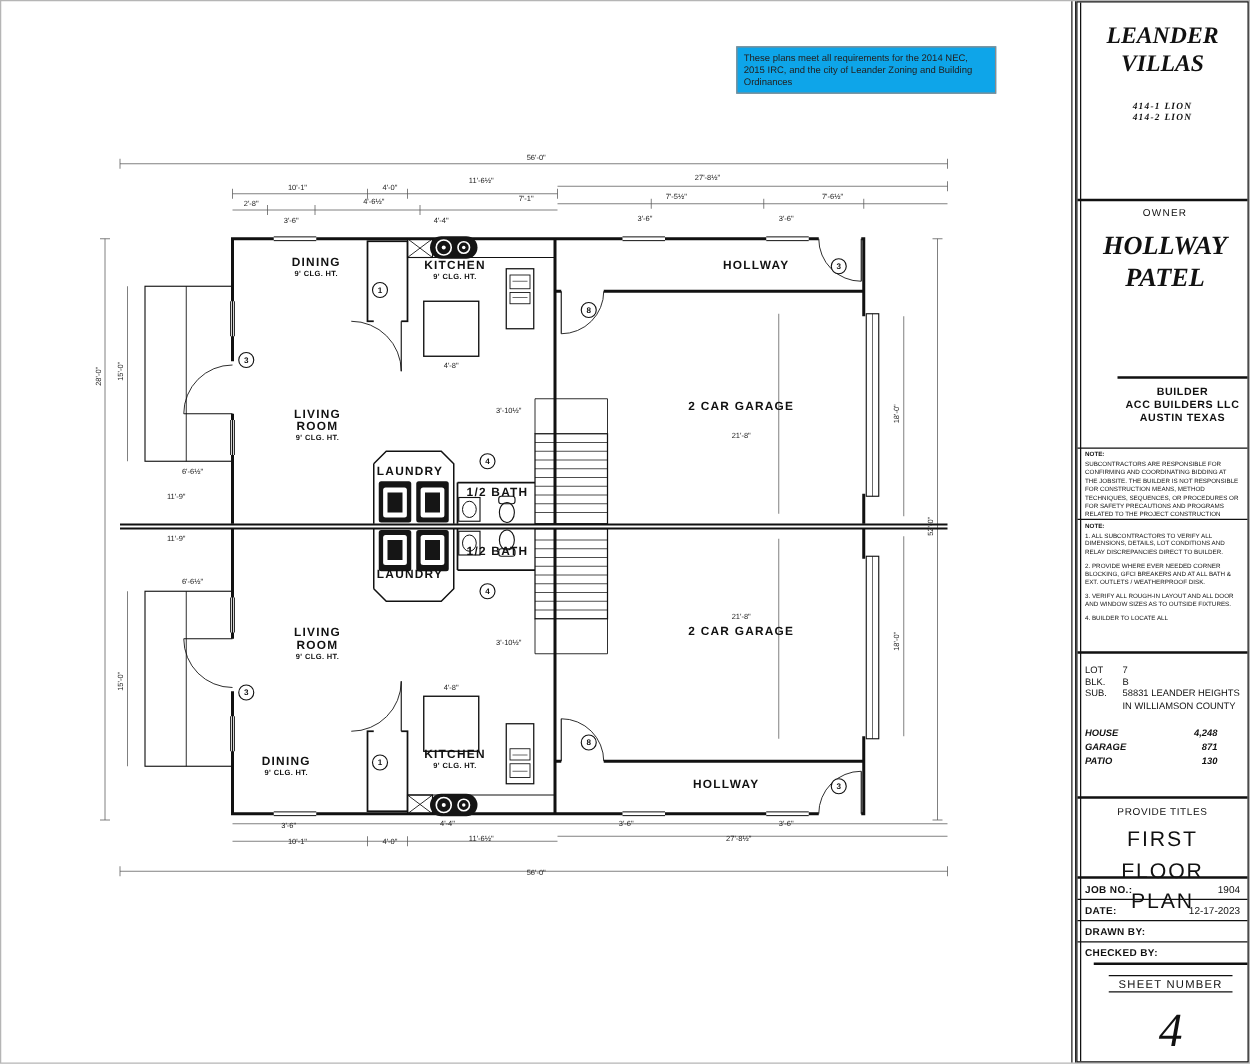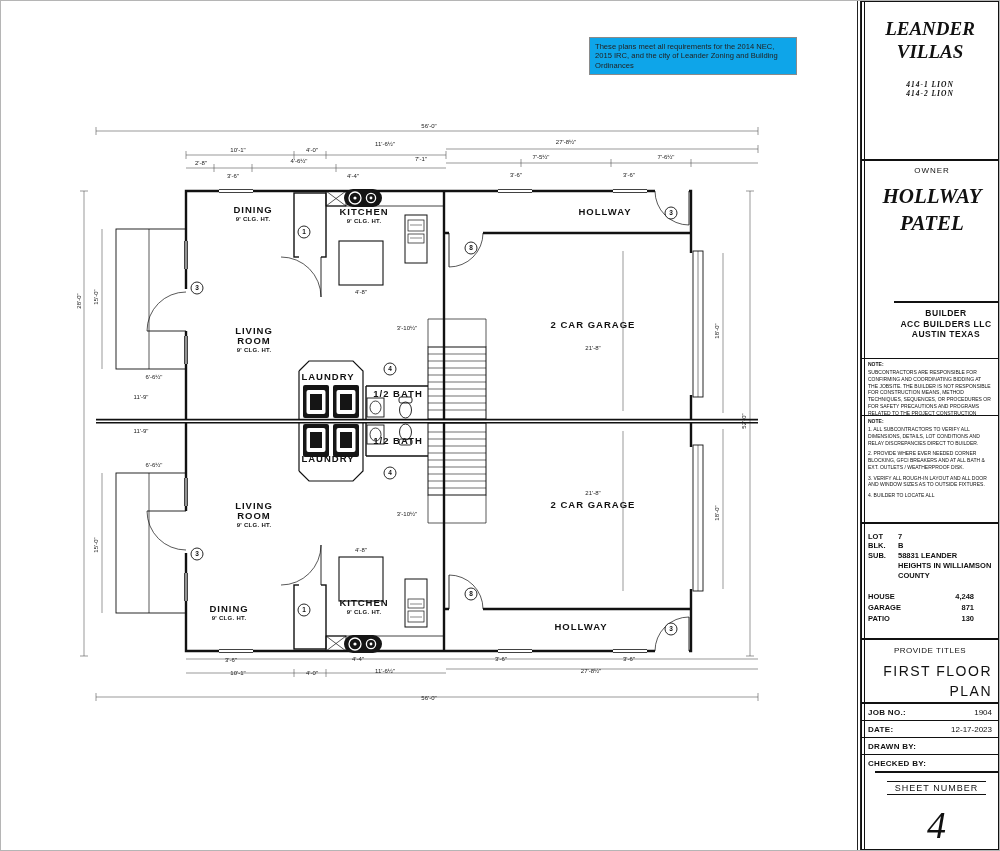--- a/index.html
+++ b/index.html
@@ -20,28 +20,28 @@
   .rule-thin{border-top:1px solid #111;}
   .proj-title{font-family:"Liberation Serif",serif;font-style:italic;font-weight:bold;font-size:19px;line-height:1.2;margin-top:14px;}
   .unit-line{font-family:"Liberation Serif",serif;font-style:italic;font-weight:bold;font-size:7.5px;letter-spacing:1px;}
   .units-wrap{margin-top:16px;}
   .small-caps-label{font-size:8px;letter-spacing:1px;margin-top:3px;}
   .owner-name{font-family:"Liberation Serif",serif;font-style:italic;font-weight:bold;font-size:21px;line-height:1.25;margin-top:8px;}
   .builder-line{font-size:8.5px;font-weight:bold;letter-spacing:.5px;line-height:1.25;}
   .note-tiny{font-size:5px;line-height:1.35;text-align:left;color:#111;}
   .note-tiny .nt-title{font-weight:bold;margin-bottom:1px;}
   .note-item{margin-bottom:4px;}
-  .lot-row{display:flex;font-size:7.5px;font-weight:bold;text-align:left;line-height:1.3;}
+  .lot-row{display:flex;font-size:7.5px;font-weight:normal;text-align:left;line-height:1.3;}
   .lot-row .lbl{width:30px;}
   .lot-row .val{flex:1;}
-  .area-row{display:flex;font-size:7.5px;font-weight:bold;text-align:left;line-height:1.45;}
+  .area-row{display:flex;font-size:7.5px;font-weight:bold;text-align:left;line-height:1.45;font-style:italic;}
   .area-row .lbl{width:52px;}
   .area-row .val{flex:1;text-align:right;padding-right:18px;}
   .dt-label{font-size:8px;letter-spacing:.5px;margin-top:4px;}
-  .dt-title{font-size:14px;letter-spacing:1.5px;margin-top:6px;line-height:1.45;text-align:right;}
+  .dt-title{font-size:17px;letter-spacing:1.5px;margin-top:6px;line-height:1.45;}
   .kv-row{display:flex;justify-content:space-between;align-items:flex-start;font-size:8px;
     padding:4px 6px 3px 6px;border-bottom:1px solid #111;text-align:left;}
   .kv-row .k{font-weight:bold;letter-spacing:.3px;}
   .sheetnum-label{font-size:9px;letter-spacing:1px;margin-top:6px;display:inline-block;border:1px solid #111;padding:1px 8px;border-width:1px 0;}
   .sheetnum-box{border-top:2.5px solid #111;margin-left:13px;}
   .sheet-number{font-family:"Liberation Serif",serif;font-style:italic;font-size:38px;margin-top:8px;}
   
   text{font-family:"Liberation Sans",sans-serif;fill:#111;}
   .room{font-size:9.5px;font-weight:bold;letter-spacing:1px;text-anchor:middle;}
   .room-sub{font-size:6px;font-weight:bold;letter-spacing:.3px;}

